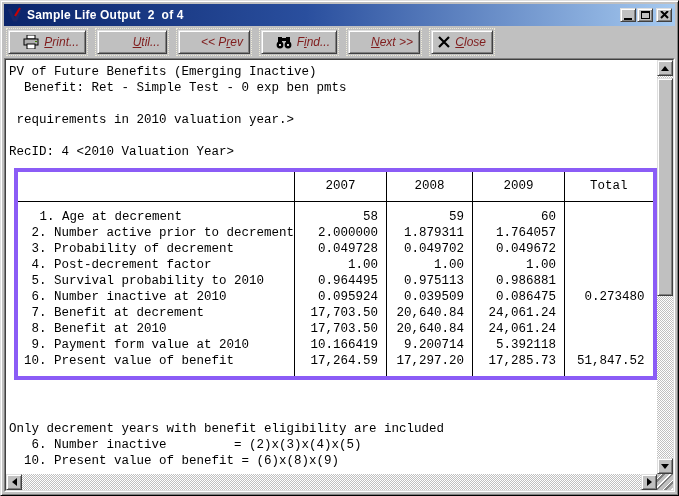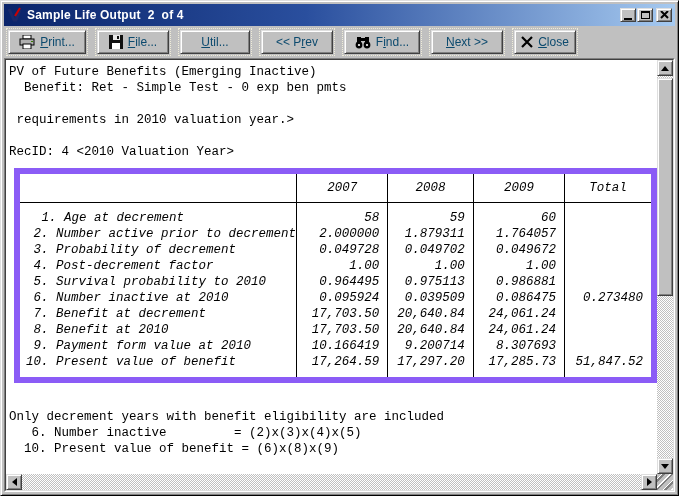--- a/index.html
+++ b/index.html
@@ -32,23 +32,24 @@
   .tb-btn.close{margin-left:3px;}
   .glyph-min{width:8px;height:2px;background:#000;margin-top:7px;}
   .glyph-max{width:9px;height:8px;border:1px solid #000;border-top:2px solid #000;}
   
   .toolbar{height:32px;display:flex;align-items:center;padding-left:4px;gap:11px;}
   .btn{
     height:24px;background:#c0c0c0;
     border:1px solid;border-color:#dfdfdf #404040 #404040 #dfdfdf;
     box-shadow:inset 1px 1px 0 #fff, inset -1px -1px 0 #808080;
     outline:1px dotted #efecd9;outline-offset:1px;
-    display:flex;align-items:center;justify-content:center;
-    font-size:12px;color:#0c4a6e;cursor:pointer;flex:none;
+    display:flex;align-items:center;justify-content:flex-end;
+    font-size:12px;color:#7f1d1d;cursor:pointer;flex:none;
     font-family:"Liberation Sans",sans-serif;
+    font-style:italic;
   }
   .btn .bicon{flex:none;margin-right:5px;display:flex;}
   .btn span.lbl{white-space:pre;}
   .u{text-decoration:underline;}
   
   .content-outer{
     height:434px;border:1px solid;border-color:#808080 #fff #fff #808080;
   }
   .content-mid{height:100%;border:1px solid;border-color:#404040 #dfdfdf #dfdfdf #404040;}
   .content{
@@ -58,42 +59,42 @@
   .textpane{
     overflow:hidden;background:#fff;color:#000;
     font-family:"Liberation Mono","DejaVu Sans Mono",monospace;
     font-size:12.5px;line-height:16px;padding:4px 0 0 3px;
   }
   .line{white-space:pre;min-height:16px;}
   
   table.rpt{
     border-collapse:collapse;table-layout:fixed;margin:8px 0 0 5px;
     font-family:"Liberation Mono","DejaVu Sans Mono",monospace;
-    font-size:12.5px;line-height:16px;border:6px solid #8b5cf6;font-style:italic;
+    font-size:12.5px;line-height:16px;border:4px solid #8b5cf6;
   }
   table.rpt col.c0{width:278px}
   table.rpt col.c1{width:92px}
   table.rpt col.c2{width:86px}
   table.rpt col.c3{width:92px}
   table.rpt col.c4{width:90px}
   table.rpt th{
     height:31px;font-weight:normal;text-align:center;vertical-align:middle;
     border:1px solid #000;border-top:none;
   }
   table.rpt th:first-child{border-left:none;}
   table.rpt th:last-child{border-right:none;}
   table.rpt td{
     border-left:1px solid #000;border-right:1px solid #000;
     padding:0 8px 0 0;text-align:right;white-space:pre;
   }
   table.rpt td:first-child{border-left:none;text-align:left;padding:0 0 0 6px;}
   table.rpt td:last-child{border-right:none;text-align:right;}
   table.rpt tr.first td{padding-top:7px;padding-left:14px;}
   table.rpt tr.last td{padding-bottom:7px;}
-  .footer{margin-top:26px;}
+  .footer{margin-top:41px;}
   
   .dither{
     background-color:#fff;
     background-image:conic-gradient(#c0c0c0 25%,transparent 25% 50%,#c0c0c0 50% 75%,transparent 75%);
     background-size:2px 2px;
   }
   .vscroll{display:flex;flex-direction:column;width:16px;}
   .hscroll{display:flex;height:16px;}
   .sb-btn{
     width:16px;height:16px;flex:none;background:#c0c0c0;
@@ -147,31 +148,20 @@
     <button class="btn" style="width:78px">
       <span class="bicon">
         <svg width="16" height="14" viewBox="0 0 16 14">
           <rect x="4" y="0" width="8" height="4" fill="#fff" stroke="#000" stroke-width="1"></rect>
           <rect x="1" y="4" width="14" height="6" fill="#b0b0b0" stroke="#000" stroke-width="1"></rect>
           <rect x="12" y="6" width="2" height="1" fill="#3a7a00"></rect>
           <rect x="4" y="9" width="8" height="5" fill="#fff" stroke="#000" stroke-width="1"></rect>
         </svg>
       </span>
       <span class="lbl"><span></span><span class="u">P</span><span>rint...</span></span>
-    </button>
-    <button class="btn" style="width:72px">
-      <span class="bicon">
-        <svg width="14" height="14" viewBox="0 0 14 14">
-          <rect x="0" y="0" width="14" height="14" fill="#101010"></rect>
-          <rect x="4" y="0" width="7" height="5" fill="#e8e8e8"></rect>
-          <rect x="8" y="1" width="2" height="3" fill="#101010"></rect>
-          <rect x="3" y="8" width="8" height="6" fill="#fff"></rect>
-        </svg>
-      </span>
-      <span class="lbl"><span></span><span class="u">F</span><span>ile...</span></span>
     </button>
     <button class="btn" style="width:70px">
       <span class="lbl"><span></span><span class="u">U</span><span>til...</span></span>
     </button>
     <button class="btn" style="width:72px">
       <span class="lbl"><span>&lt;&lt; P</span><span class="u">r</span><span>ev</span></span>
     </button>
     <button class="btn" style="width:76px">
       <span class="bicon">
         <svg width="16" height="13" viewBox="0 0 16 13">
@@ -282,21 +272,21 @@
               <td> 8. Benefit at 2010</td>
               <td>17,703.50</td>
               <td>20,640.84</td>
               <td>24,061.24</td>
               <td></td>
             </tr>
             <tr>
               <td> 9. Payment form value at 2010</td>
               <td>10.166419</td>
               <td>9.200714</td>
-              <td>8.307693</td>
+              <td>5.392118</td>
               <td></td>
             </tr>
             <tr class="last">
               <td>10. Present value of benefit</td>
               <td>17,264.59</td>
               <td>17,297.20</td>
               <td>17,285.73</td>
               <td>51,847.52</td>
             </tr>
           </tbody>

